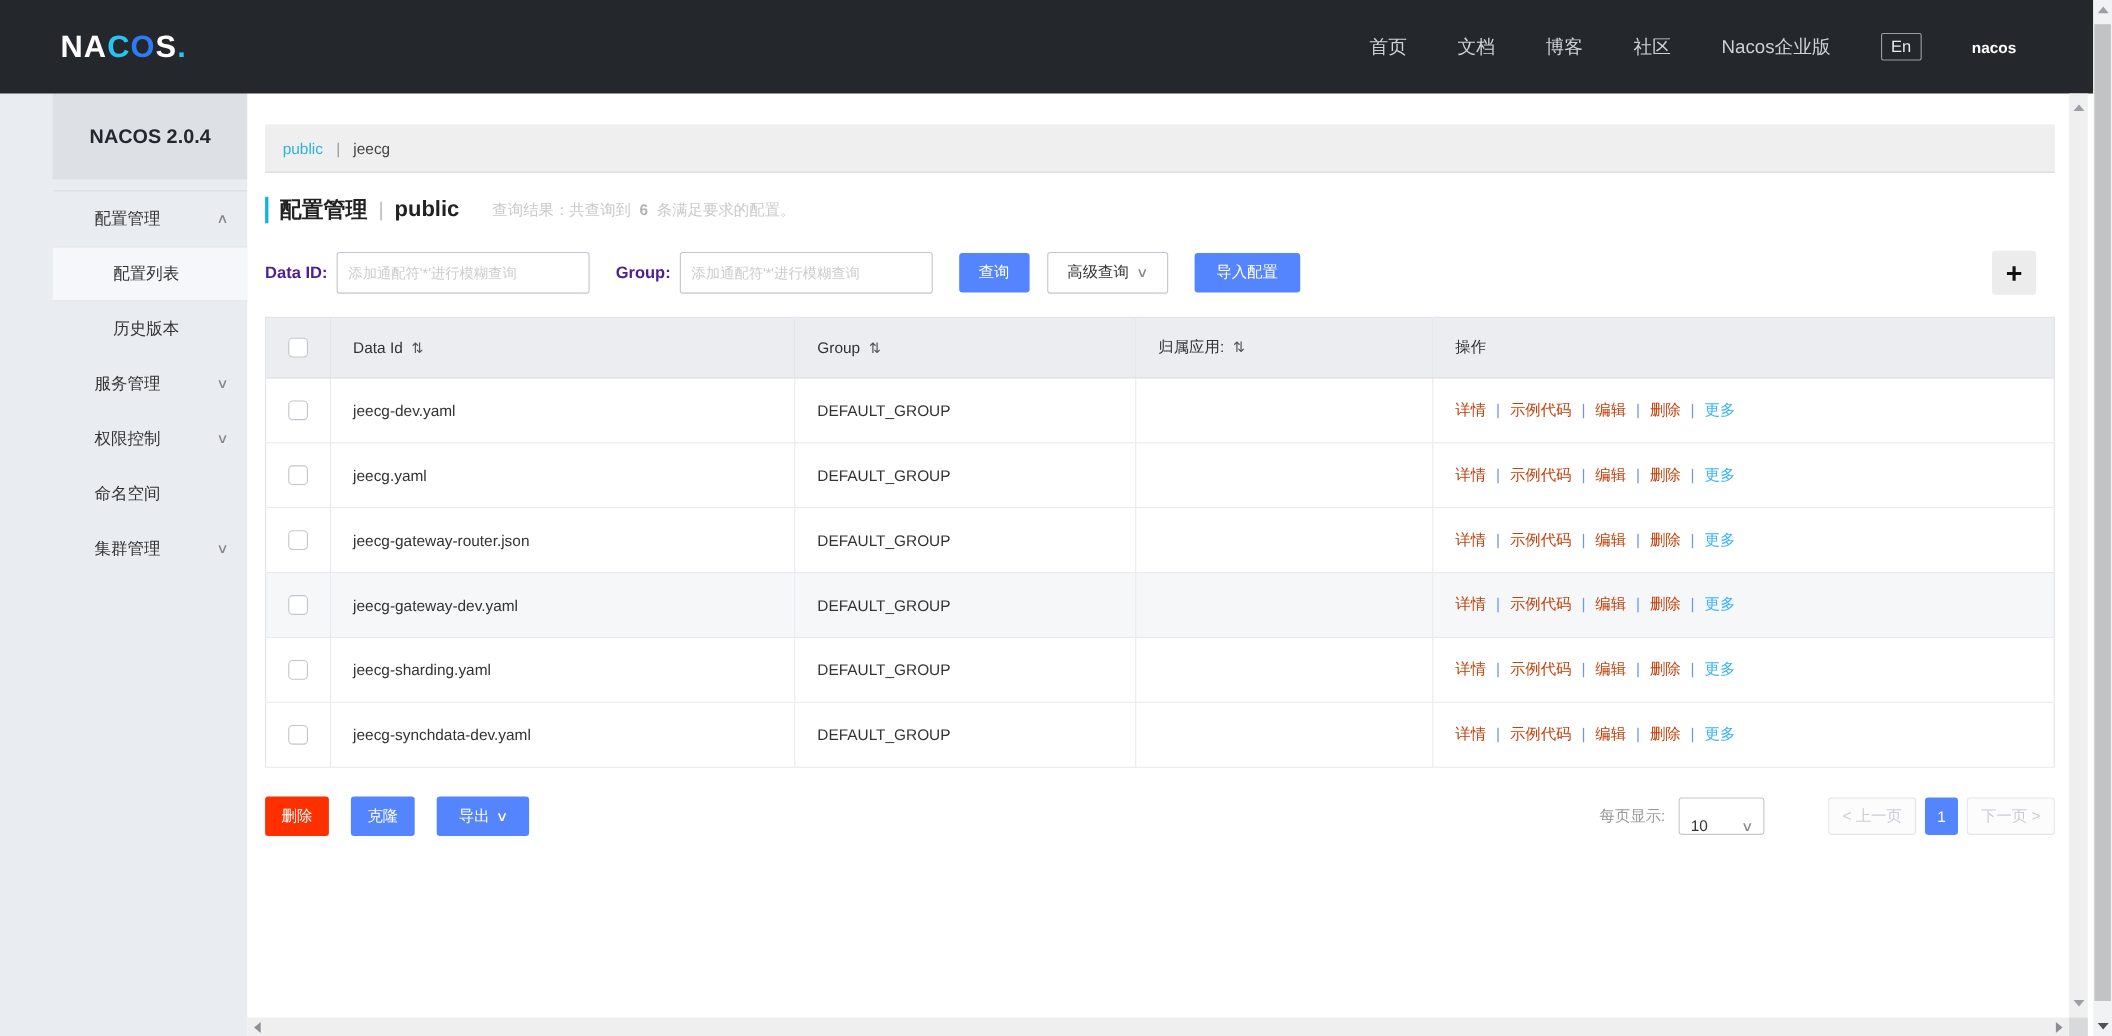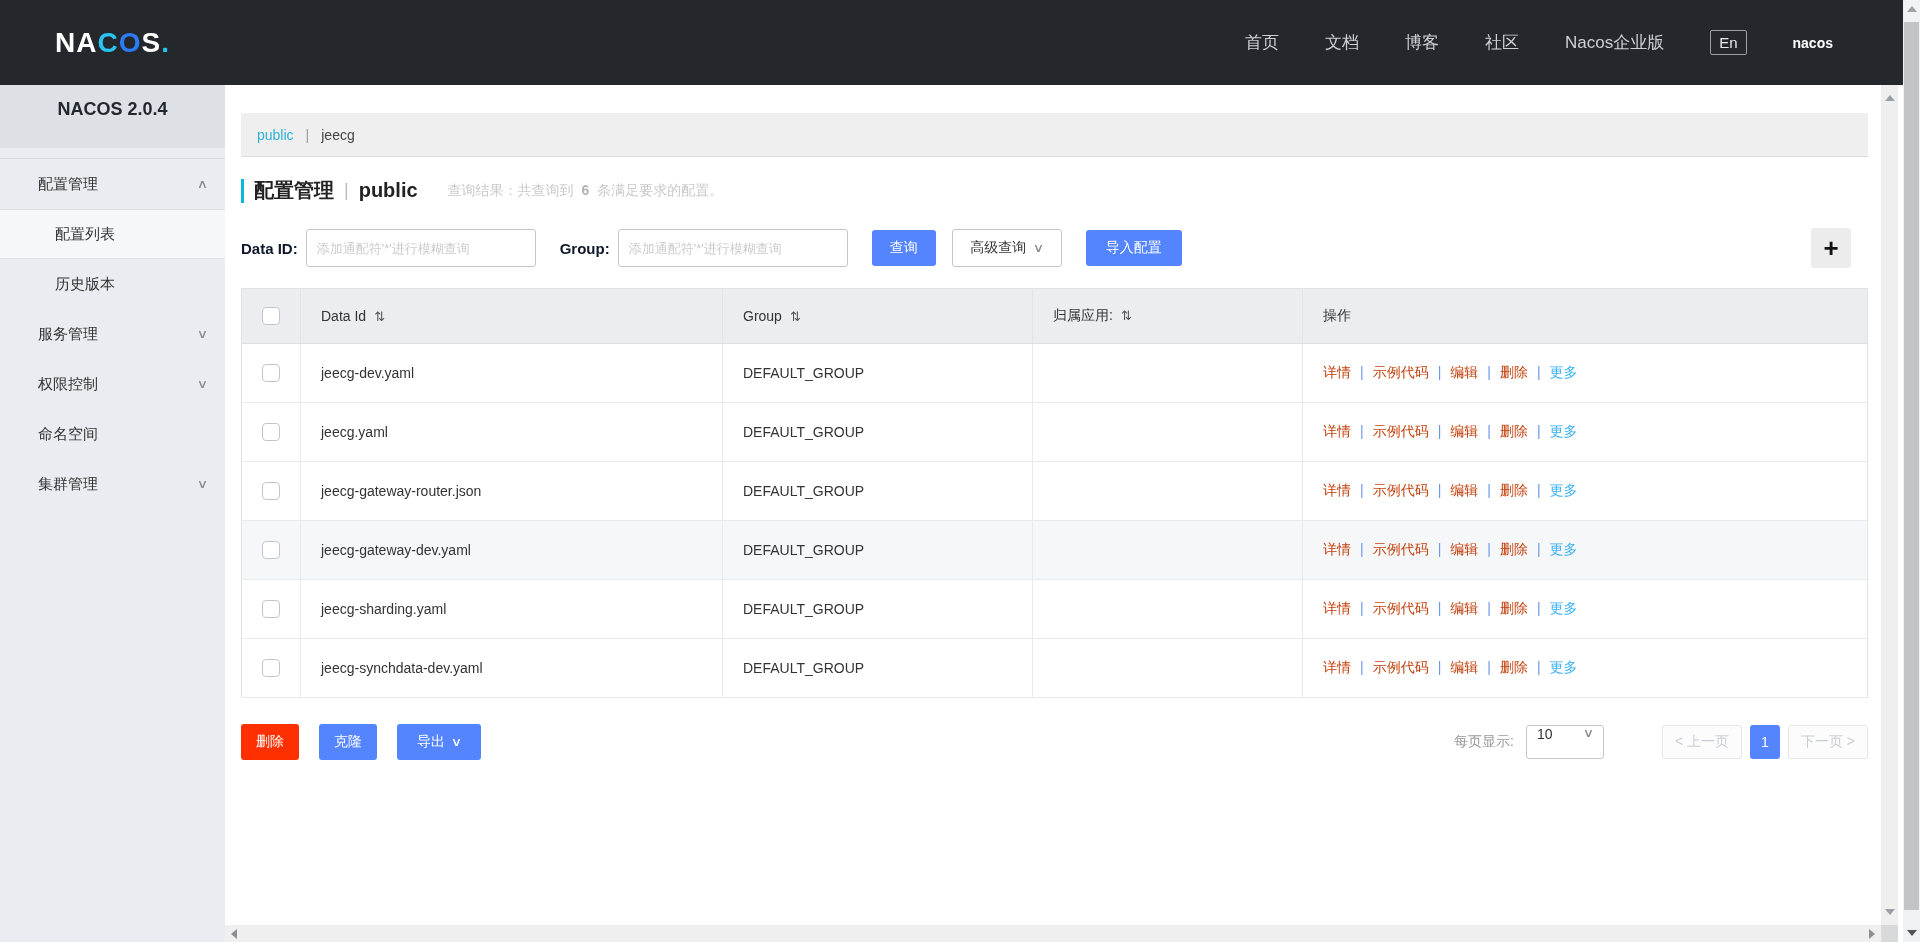--- a/index.html
+++ b/index.html
@@ -10,21 +10,21 @@
   .topbar { position:absolute; left:0; top:0; right:17px; height:85px; background:#24282d;
             display:flex; align-items:center; padding:0 70px 0 55px; z-index:5;gap:22px; }
   .logo { font-size:28px; font-weight:bold; letter-spacing:1px; color:#fff; }
   .logo .lc { color:#2ac3f0; } .logo .lo { color:#2d7cf6; } .logo .ldot { color:#2ac3f0; }
   .topnav { margin-left:auto; display:flex; align-items:center; gap:46px; }
   .topnav .navitem { color:#ced2d6; font-size:17px; cursor:pointer; }
   .lang-btn { color:#e6e9eb; font-size:15px; border:1px solid #9aa0a7; border-radius:2px; padding:3px 8px; cursor:pointer; }
   .user-name { color:#fff; font-size:14px; font-weight:bold; }
 
   
-  .sidebar { position:absolute; left:0; top:70px; width:225px; bottom:0; background:#e9ecf0; }
+  .sidebar { position:absolute; left:0; top:85px; width:225px; bottom:0; background:#e9ecf0;padding-left:48px; }
   .side-version { height:78px; line-height:78px; text-align:center; background:#dde1e6;
                   font-size:18px; font-weight:bold; color:#23282e; }
   .side-menu { margin-top:10px; border-top:1px solid #d8dce1; }
   .menu-item { height:50px; display:flex; align-items:center; padding:0 18px 0 38px;
                font-size:15px; color:#333; cursor:pointer; }
   .menu-item .chev { margin-left:auto; font-size:12px; color:#888; transform:scaleX(1.3); }
   .menu-item.sub { padding-left:55px; }
   .menu-item.selected { background:#f5f7fa; border-top:1px solid #dfe3e7; border-bottom:1px solid #dfe3e7; }
 
   
@@ -38,21 +38,21 @@
   .crumb-group { color:#444; }
 
   .titlebar { margin-top:20px; display:flex; align-items:center; }
   .accent { width:3px; height:24px; background:#0ab6dc; margin-right:10px; }
   .page-title, .title-ns { font-size:20px; font-weight:bold; color:#222; }
   .title-sep { font-size:18px; color:#bbb; margin:0 10px; font-weight:normal; }
   .result-text { margin-left:30px; font-size:14px; color:#c9c9c9; }
   .result-text b { color:#b3b3b3; margin:0 4px; }
 
   .searchrow { margin-top:24px; display:flex; align-items:center; }
-  .fld-label { font-size:15px; font-weight:bold; color:#0f172a; margin-right:8px; }
+  .fld-label { font-size:15px; font-weight:bold; color:#4c1d95; margin-right:8px; }
   .txt-input { width:230px; height:38px; border:1px solid #c4c6cf; border-radius:3px;
                padding:0 10px; font-size:13px; color:#333; outline:none; font-family:inherit; }
   .txt-input::placeholder { color:#ccc; }
   .gap24 { width:24px; } .gap16 { width:16px; }
   .btn { border:none; border-radius:3px; font-size:14px; cursor:pointer; font-family:inherit;
          display:inline-flex; align-items:center; justify-content:center; }
   .btn-primary { background:#5584ff; color:#fff; }
   .btn-query { width:64px; height:36px; }
   .btn-adv { width:110px; height:38px; background:#fff; border:1px solid #c4c6cf; color:#333; }
   .btn-adv .chev { margin-left:8px; font-size:12px; color:#888; transform:scaleX(1.3); }
@@ -80,21 +80,21 @@
 
   
   .footrow { margin-top:26px; display:flex; align-items:center; }
   .btn-del { width:58px; height:36px; background:#ff3000; color:#fff; margin-right:20px; }
   .btn-clone { width:58px; height:36px; margin-right:20px;text-align:center; }
   .btn-export { width:84px; height:36px; }
   .btn-export .chev { margin-left:7px; font-size:12px; transform:scaleX(1.3); }
   .pager { margin-left:auto; display:flex; align-items:center; }
   .psize-label { color:#999; font-size:14px; margin-right:12px; }
   .psize-select { width:78px; height:34px; border:1px solid #c4c6cf; border-radius:3px; background:#fff;
-                  display:flex; align-items:flex-start; padding:0 10px; font-size:14px; color:#333; cursor:pointer; }
+                  display:flex; align-items:flex-end; padding:0 10px; font-size:14px; color:#333; cursor:pointer; }
   .psize-select .chev { margin-left:auto; font-size:12px; color:#888; transform:scaleX(1.3); }
   .pg-gap { width:58px; }
   .pg-btn { height:34px; border:1px solid #e4e6ea; background:#fcfcfd; border-radius:3px; color:#c9cdd3;
             font-size:14px; display:inline-flex; align-items:center; justify-content:center; cursor:default; }
   .pg-prev, .pg-next { width:80px; }
   .pg-cur { width:30px; height:34px; background:#5584ff; color:#fff; border-radius:3px; margin:0 8px;
             display:inline-flex; align-items:center; justify-content:center; font-size:14px; cursor:pointer; }
 
   
   .vscroll-outer { position:absolute; right:0; top:0; width:17px; height:942px; background:#f1f2f3; z-index:10; }

